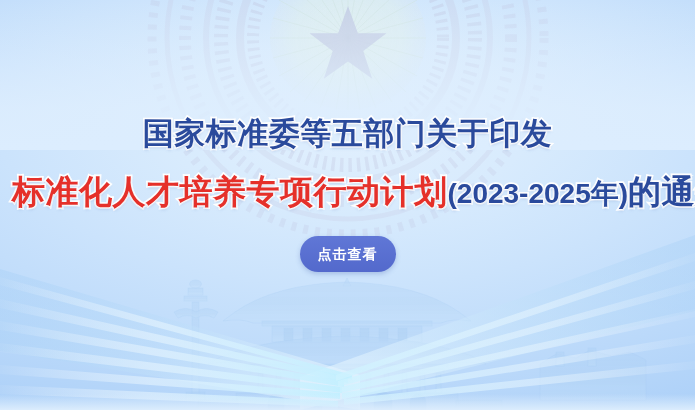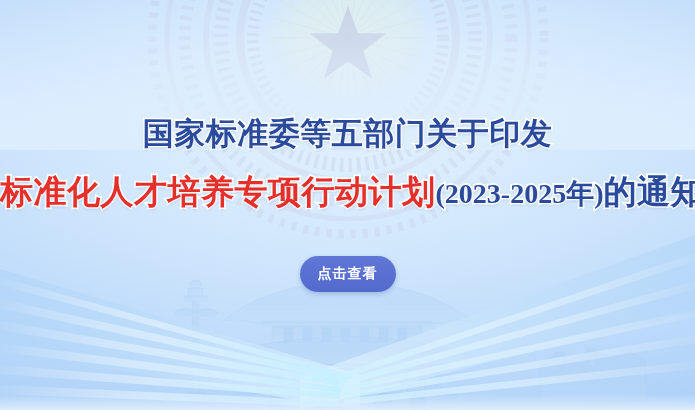--- a/index.html
+++ b/index.html
@@ -5,21 +5,21 @@
   html, body {
     margin: 0;
     padding: 0;
     background: #ffffff;
   }
   #banner {
     position: relative;
     width: 695px;
     height: 410px;
     overflow: hidden;
-    font-family: Liberation Serif, serif;
+    font-family: Liberation Sans, sans-serif;
     
     background:
       radial-gradient(120% 95% at 50% 30%,
         #e2f0fe 0%,
         #d8ebfd 22%,
         #cbe3fc 42%,
         #bbd9fa 65%,
         #acd0f8 85%,
         #a6cdf7 100%);
     user-select: none;
@@ -78,34 +78,34 @@
   }
   #title-line-2 {
     font-size: 33px;
     margin-top: 24px;
     -webkit-text-stroke: 3.4px #ffffff;
     paint-order: stroke fill;
     text-shadow:
        0 1px 0 rgba(255,255,255,.9),
        0 2px 3px rgba(120,150,200,.35);
   }
-  .t-red  { color: #e5302a; }
+  .t-red  { color: #e5302a; margin-left: 12px; }
   .t-blue { color: #2a4a9c; }
   .t-paren {
     color: #2a4a9c;
     font-size: 28px;
     letter-spacing: 0;
   }
 
   
   #cta-wrap {
     position: absolute;
     left: 0;
     right: 0;
-    top: 256px;
+    top: 236px;
     text-align: center;
     z-index: 7;
   }
   #cta-button {
     display: inline-block;
     width: 96px;
     height: 36px;
     line-height: 36px;
     border-radius: 18px;
     background: linear-gradient(180deg, #6077d6 0%, #5369cc 100%);

